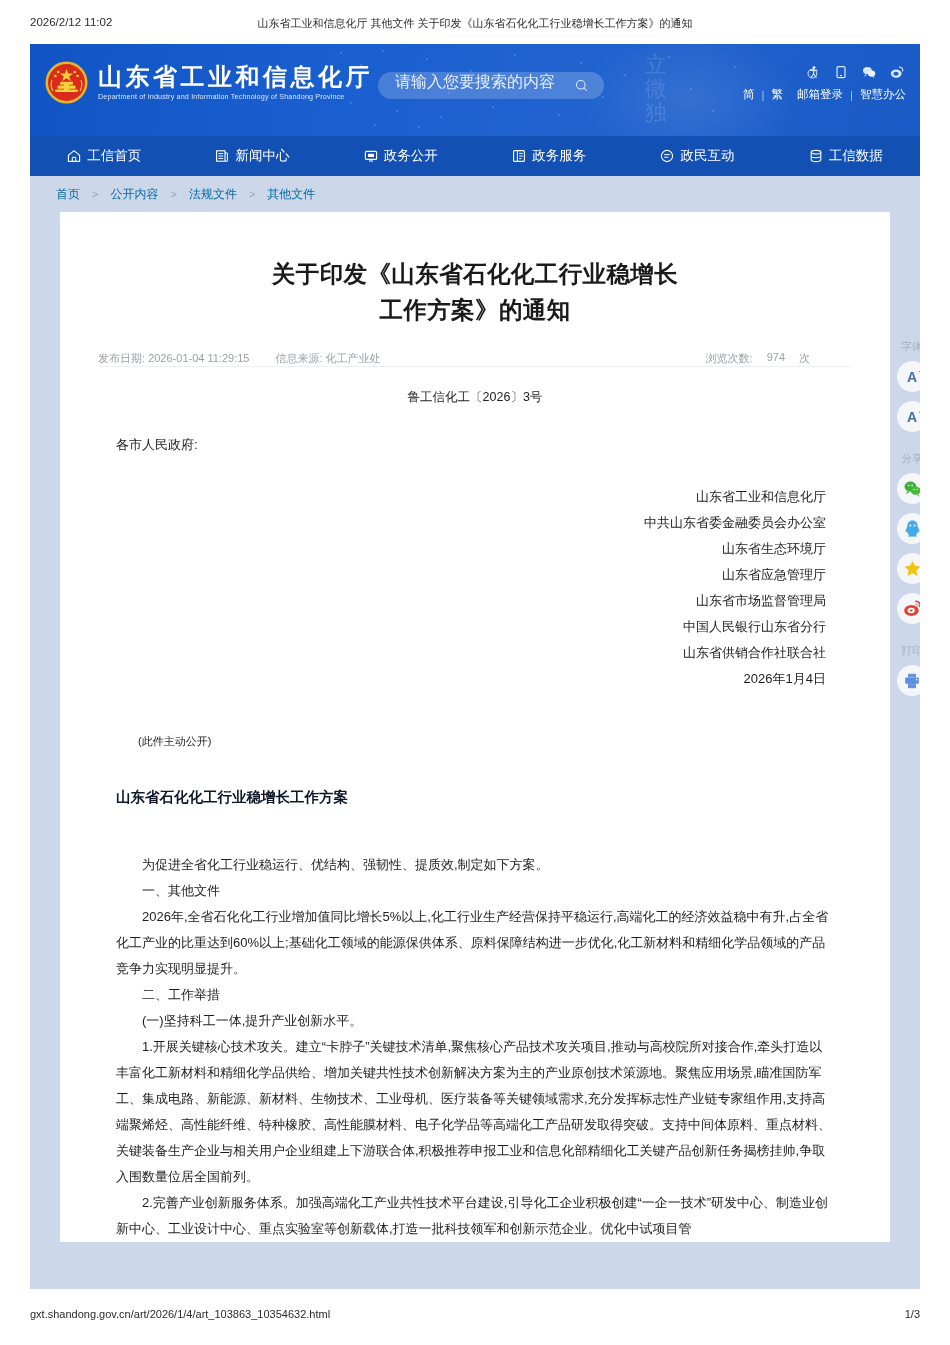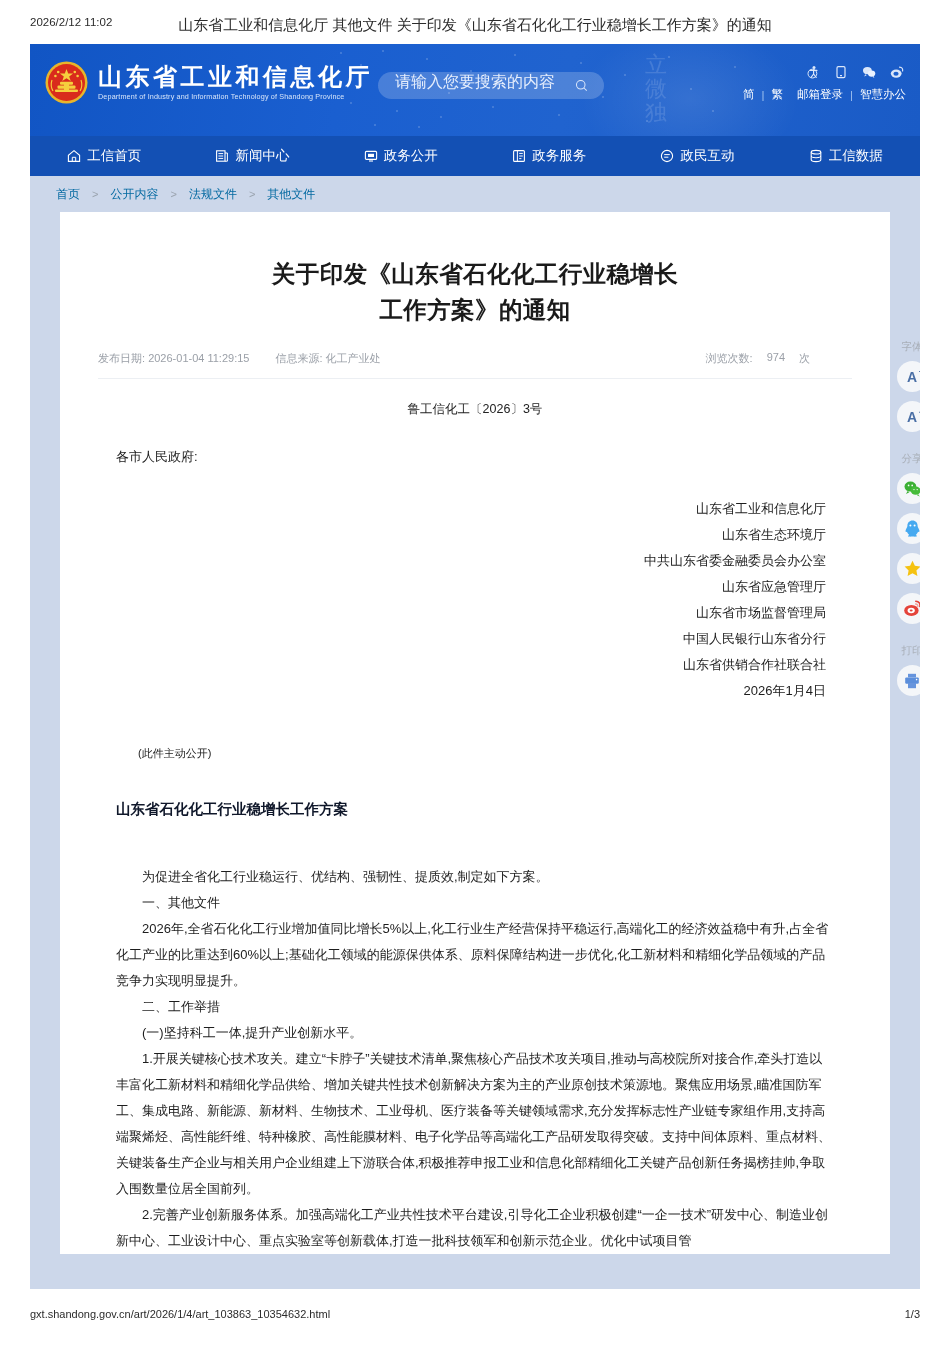--- a/index.html
+++ b/index.html
@@ -12,21 +12,21 @@
     position:relative;
   }
   
   .print-head{
     position:absolute;left:0;top:0;width:950px;height:44px;
     font-size:11.5px;color:#2b2b2b;
   }
   .print-head .ph-date{position:absolute;left:30px;top:16px;}
   .print-head .ph-title{
     position:absolute;left:0;top:16px;width:950px;text-align:center;
-    font-size:15px;color:#2b2b2b;
+    font-size:11px;color:#2b2b2b;
   }
   
   .page-shell{
     position:absolute;left:30px;top:44px;width:890px;height:1245px;
     background:#ccd7ea;
     overflow:hidden;
   }
   
   .site-header{
     position:relative;width:890px;height:92px;
@@ -100,21 +100,21 @@
   .card{
     position:relative;margin:0 30px;width:830px;min-height:1010px;
     background:#ffffff;
   }
   .doc-title{
     padding:44px 90px 0 90px;text-align:center;
     font-size:23.5px;font-weight:bold;color:#1a1a1a;line-height:1.55;
     letter-spacing:.4px;
   }
   .doc-meta{
-    margin:22px 38px 0 38px;padding-bottom:12px;
+    margin:22px 38px 0 38px;
     border-bottom:1px solid #eceff3;
     display:flex;align-items:center;font-size:11px;color:#9ba0a8;
   }
   .doc-meta .m-left{display:flex;gap:26px;}
   .doc-meta .m-right{margin-left:auto;display:flex;gap:14px;padding-right:42px;}
   .doc-no{
     margin-top:22px;text-align:center;font-size:12.5px;color:#222;
   }
   .doc-body{
     padding:0 56px 0 56px;
@@ -359,22 +359,22 @@
       </div>
     </div>
 
     <div class="doc-no">鲁工信化工〔2026〕3号</div>
 
     <div class="doc-body">
       <div class="p-plain" style="margin-top:26px;">各市人民政府:</div>
 
       <div class="sign-block">
         <div>山东省工业和信息化厅</div>
+        <div>中共山东省委金融委员会办公室</div>
         <div>山东省生态环境厅</div>
-        <div>中共山东省委金融委员会办公室</div>
         <div>山东省应急管理厅</div>
         <div>山东省市场监督管理局</div>
         <div>中国人民银行山东省分行</div>
         <div>山东省供销合作社联合社</div>
         <div>2026年1月4日</div>
       </div>
 
       <div class="notice-open">(此件主动公开)</div>
 
       <div class="sub-title">山东省石化化工行业稳增长工作方案</div>

